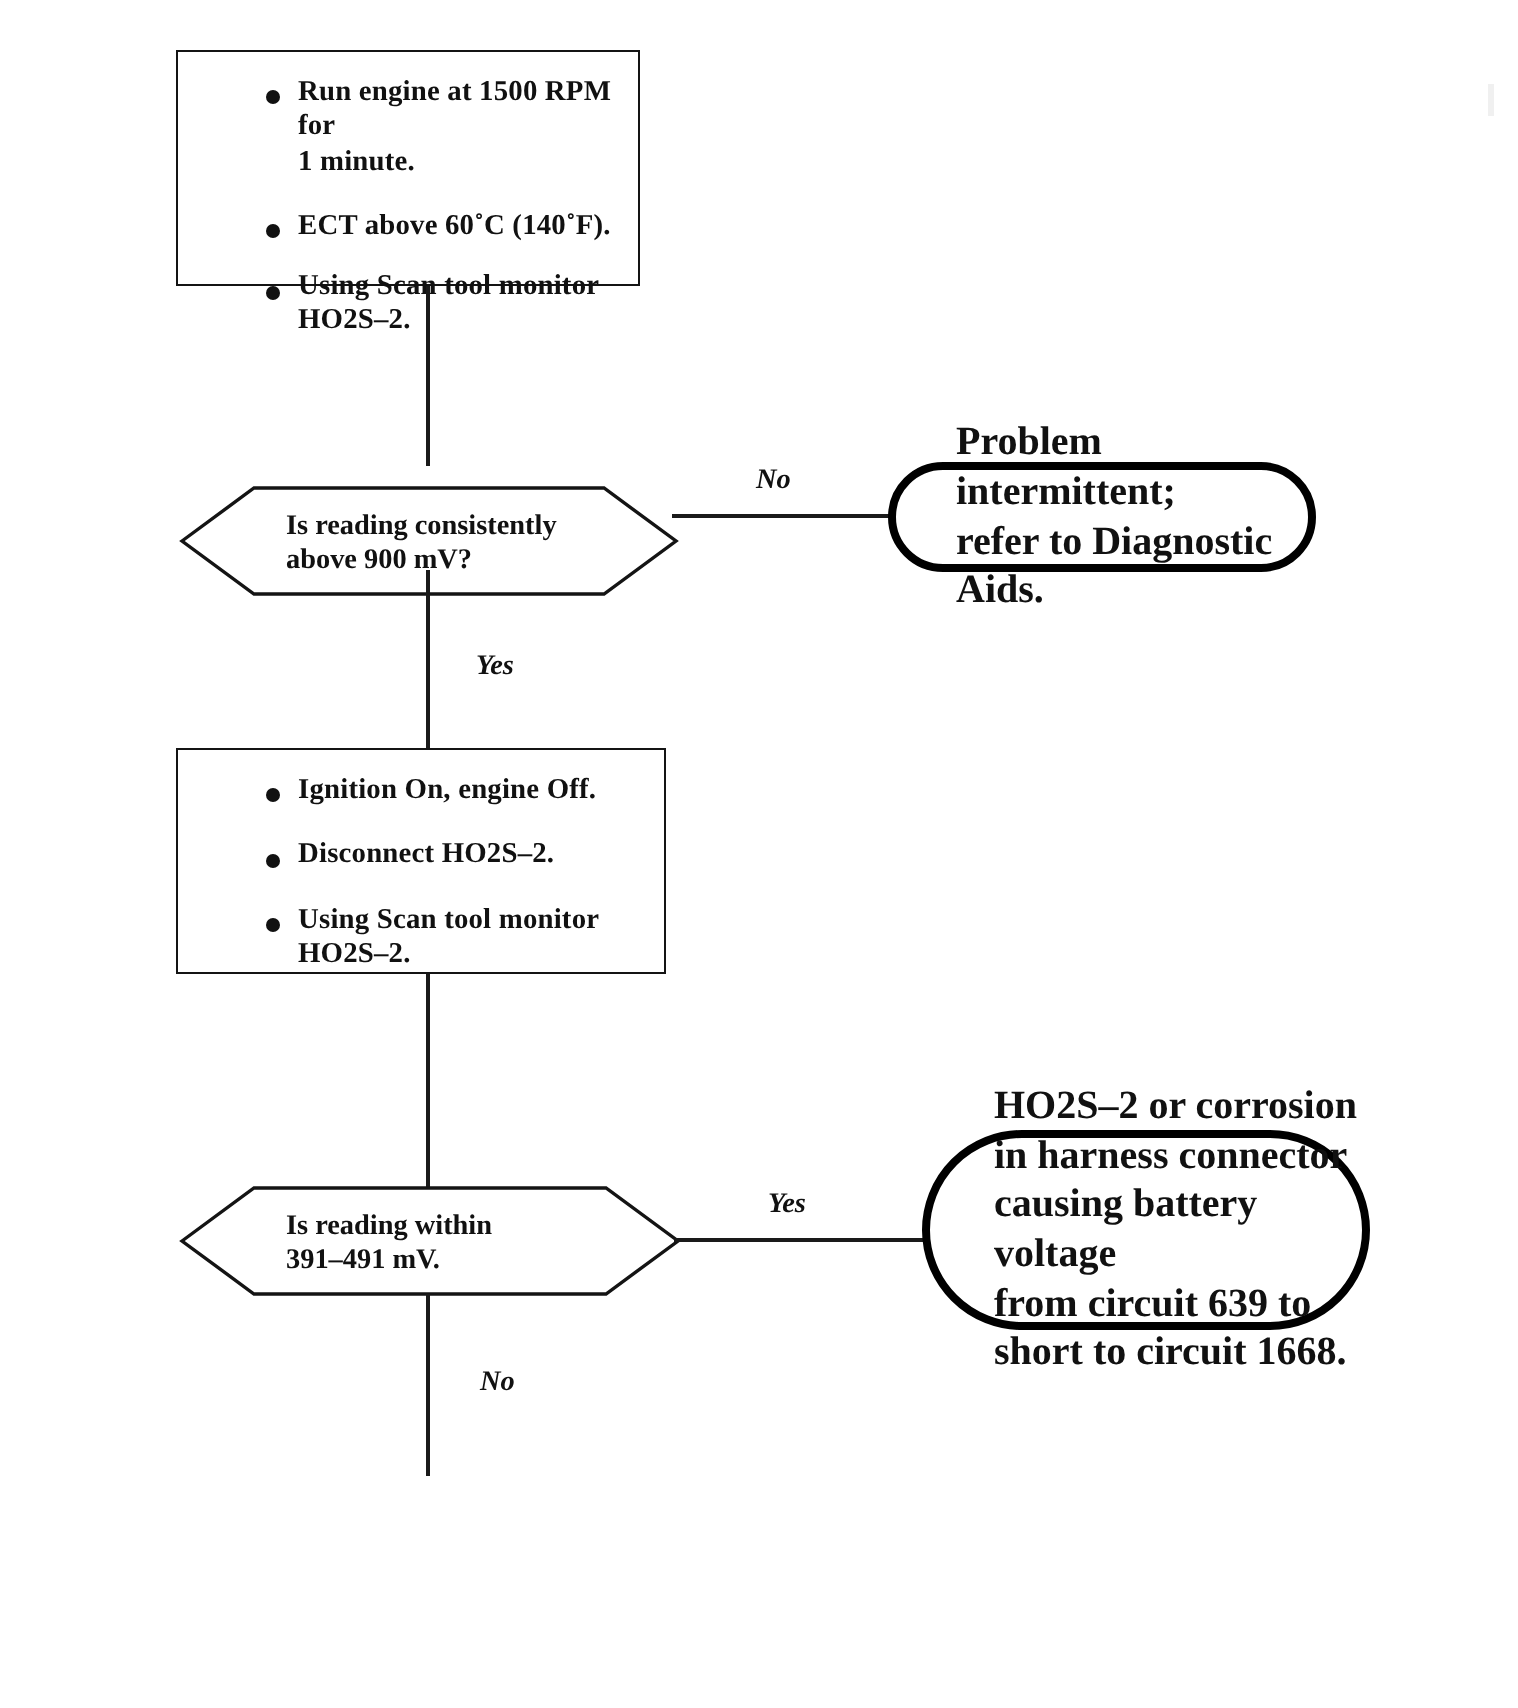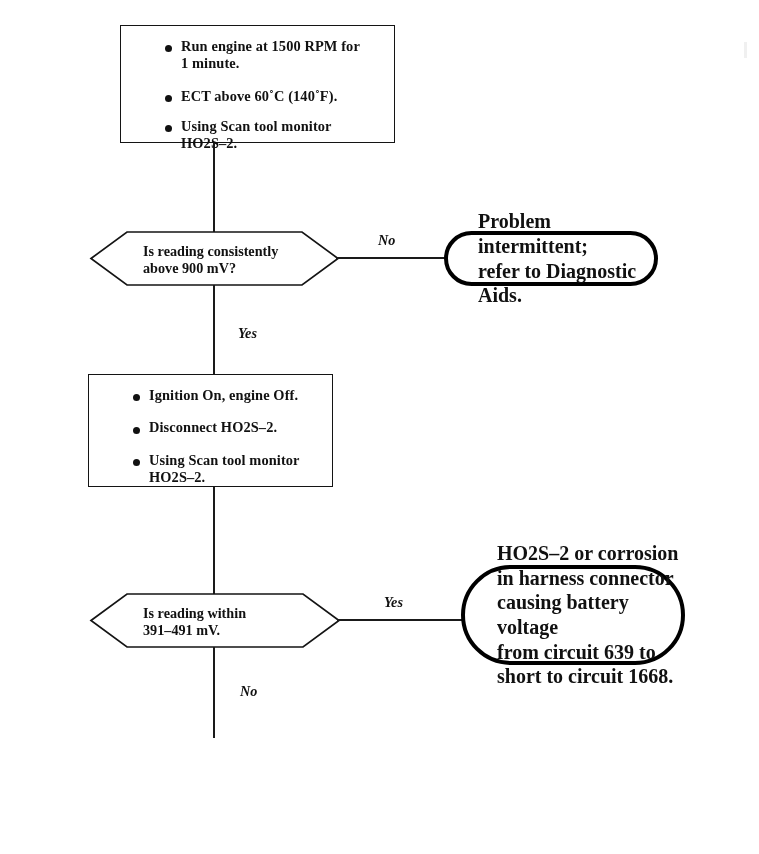--- a/index.html
+++ b/index.html
@@ -105,42 +105,42 @@
     background: #f0f0f0;
     width: 3px;
     height: 16px;
   }
 </style>
 </head>
 <body>
 
 <div id="page">
 
-  <div class="abs process-box" style="left:88px; top:25px; width:275px; height:118px;margin-left:32px;">
+  <div class="abs process-box" style="left:88px; top:25px; width:232px; height:118px;">
     <ul class="bullet-list" style="top:12px;">
       <li class="bullet-item" style="margin-bottom:15px;">
         <span class="dot"></span>
         <span style="white-space:pre-line;">Run engine at 1500 RPM for
 1 minute.</span>
       </li>
       <li class="bullet-item" style="margin-bottom:13px;">
         <span class="dot"></span>
         <span style="white-space:pre-line;">ECT above 60˚C (140˚F).</span>
       </li>
       <li class="bullet-item">
         <span class="dot"></span>
         <span style="white-space:pre-line;">Using Scan tool monitor
 HO2S–2.</span>
       </li>
     </ul>
   </div>
 
   <div class="abs line-v" style="left:213px; top:143px; height:90px;"></div>
 
-  <div class="decision" style="left:91px; top:232px; width:247px; height:53px;">
+  <div class="decision" style="left:91px; top:244px; width:247px; height:53px;">
     <svg width="247" height="53" viewBox="0 0 247 53">
       <polygon points="0,26.5 36,0 211,0 247,26.5 211,53 36,53" fill="#ffffff" stroke="#141414" stroke-width="1.7" stroke-linejoin="miter"></polygon>
     </svg>
     <div class="dtext" style="left:52px; top:11px;">Is reading consistently
 above 900 mV?</div>
   </div>
 
   <div class="abs line-h" style="left:336px; top:257px; width:110px;"></div>
   <div class="abs branch-label" style="left:378px; top:232px;">No</div>
 

